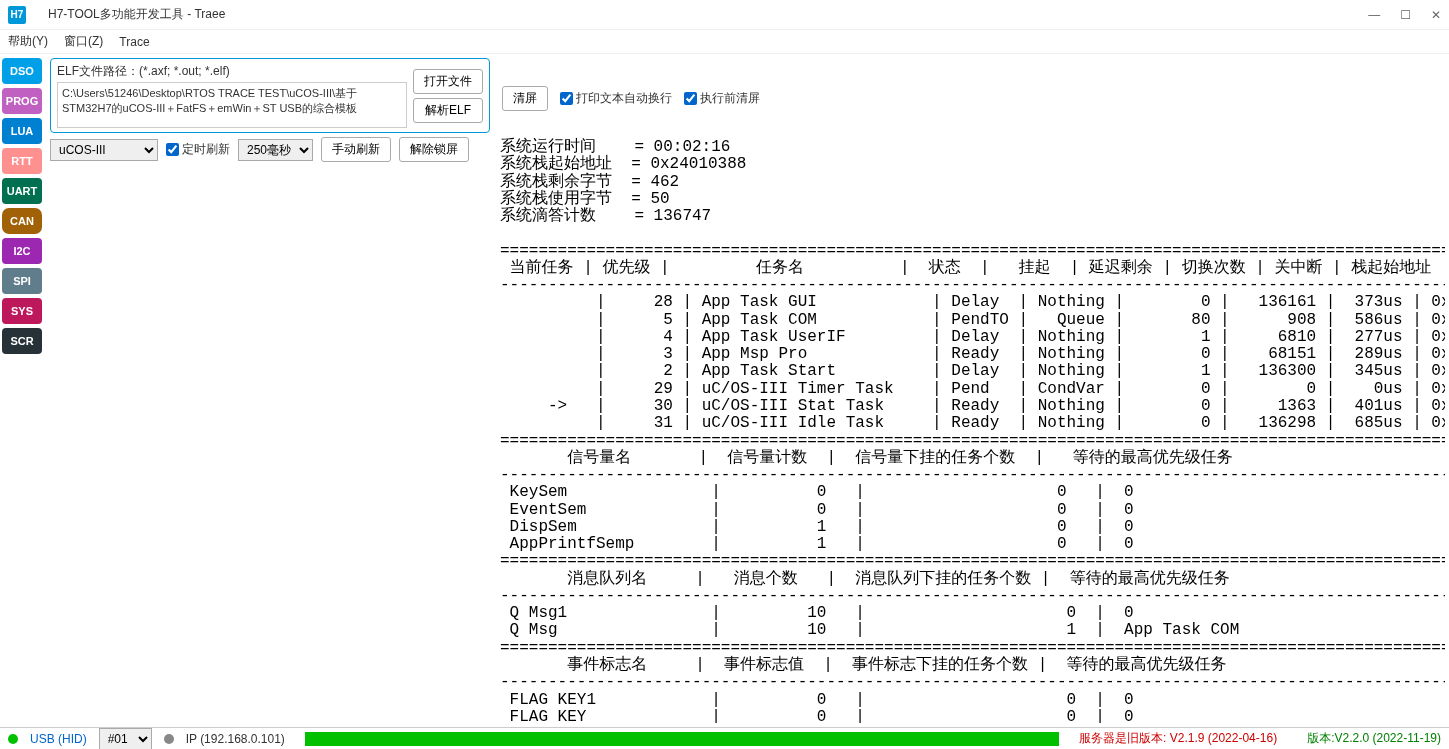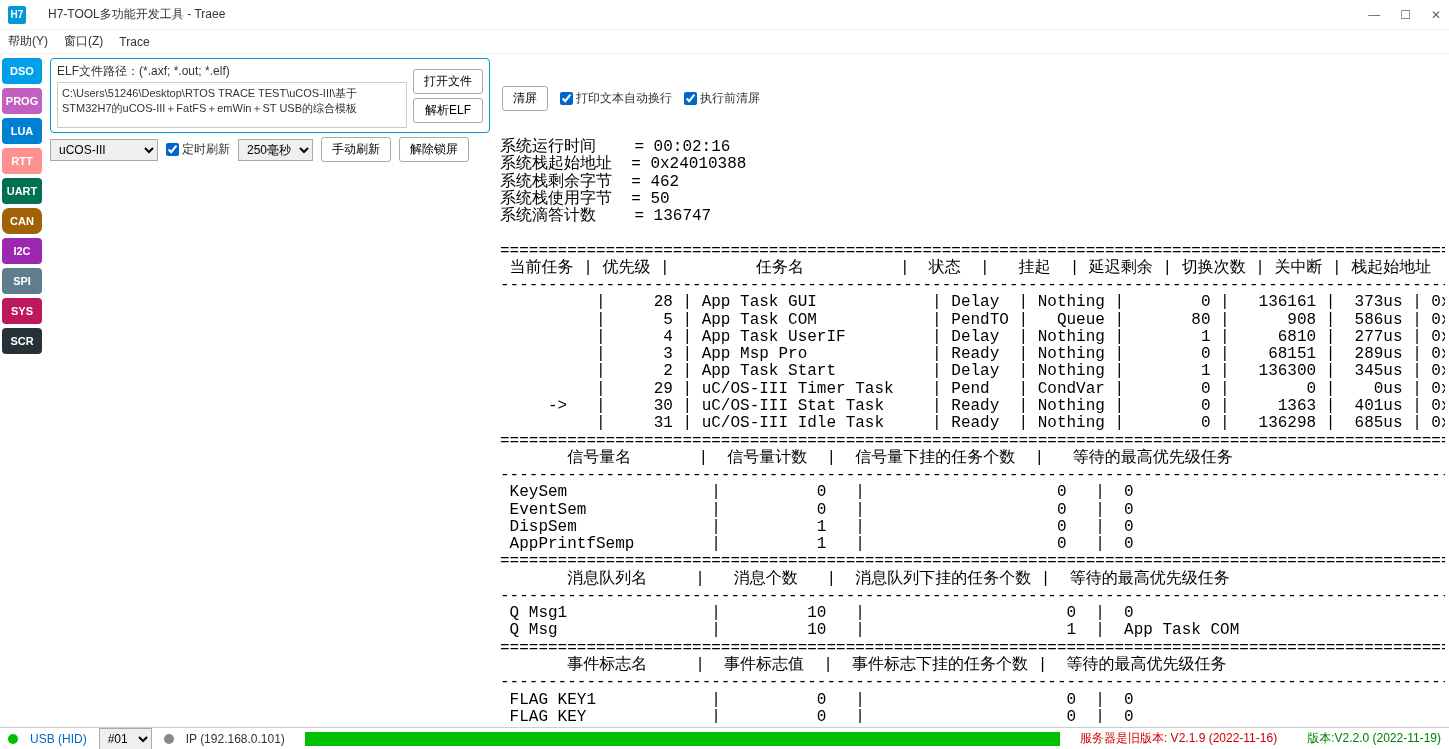--- a/index.html
+++ b/index.html
@@ -164,16 +164,16 @@
 </div>
 
 <div class="statusbar">
   <span class="status-dot" style="background:#00c000"></span>
   <span style="color:#0066cc">USB (HID)</span>
   <select style="width:53px"><option>#01</option></select>
   <span class="status-dot" style="background:#888"></span>
   <span>IP (192.168.0.101)</span>
   <div class="progress-bar"></div>
   <div class="status-right">
-    <span style="color:#cc0000">服务器是旧版本: V2.1.9 (2022-11-16)</span>
+    <span style="color:#cc0000">服务器是旧版本: V2.1.9 (2022-04-16)</span>
     <span style="color:#008000">版本:V2.2.0 (2022-11-19)</span>
   </div>
 </div>
 
 </body></html>

